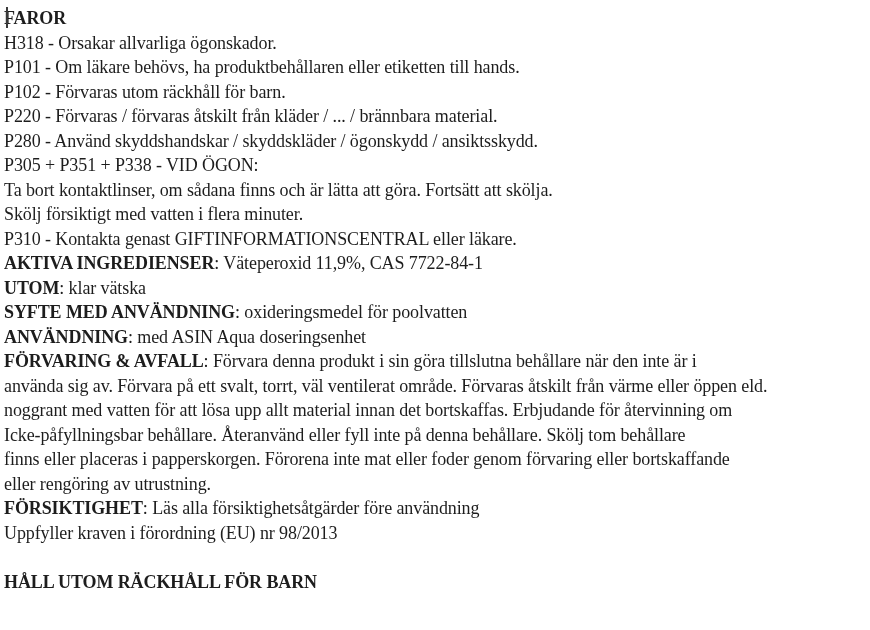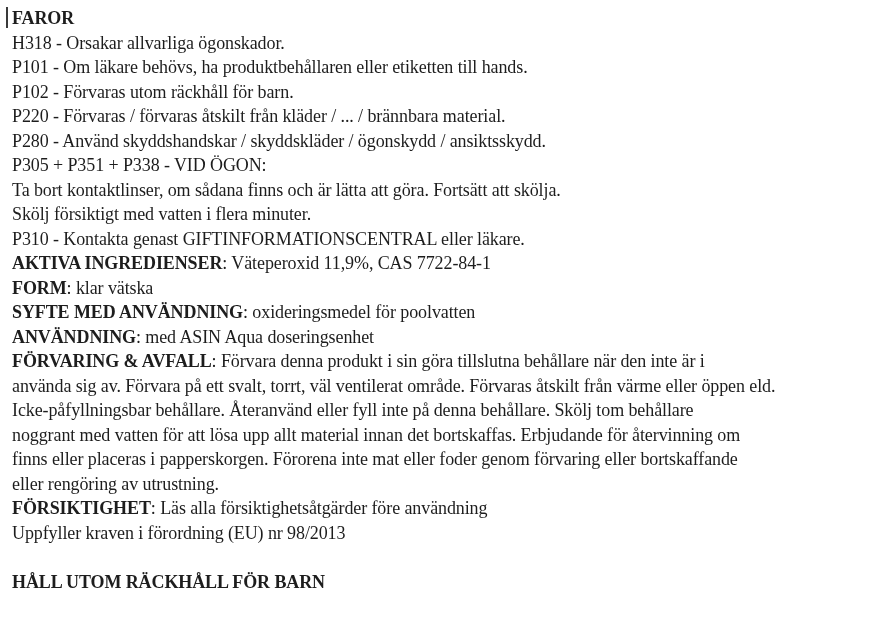--- a/index.html
+++ b/index.html
@@ -10,21 +10,21 @@
   body {
     width: 870px;
     height: 630px;
     overflow: hidden;
   }
   .page {
     position: relative;
     width: 870px;
     height: 630px;
     box-sizing: border-box;
-    padding: 6px 2px 0 12px;
+    padding: 6px 2px 0 4px;
     background: #ffffff;
     font-family: "Liberation Serif", serif;
     font-size: 18px;
     line-height: 24.5px;
     color: #1d1d1d;
   }
   .line {
     height: 24.5px;
     white-space: pre;
     letter-spacing: -0.1px;
@@ -51,27 +51,27 @@
       <div class="line"><span>H318 - Orsakar allvarliga ögonskador.</span></div>
       <div class="line"><span>P101 - Om läkare behövs, ha produktbehållaren eller etiketten till hands.</span></div>
       <div class="line"><span>P102 - Förvaras utom räckhåll för barn.</span></div>
       <div class="line"><span>P220 - Förvaras / förvaras åtskilt från kläder / ... / brännbara material.</span></div>
       <div class="line"><span>P280 - Använd skyddshandskar / skyddskläder / ögonskydd / ansiktsskydd.</span></div>
       <div class="line"><span>P305 + P351 + P338 - VID ÖGON:</span></div>
       <div class="line"><span>Ta bort kontaktlinser, om sådana finns och är lätta att göra. Fortsätt att skölja.</span></div>
       <div class="line"><span>Skölj försiktigt med vatten i flera minuter.</span></div>
       <div class="line"><span>P310 - Kontakta genast GIFTINFORMATIONSCENTRAL eller läkare.</span></div>
       <div class="line"><span class="b">AKTIVA INGREDIENSER</span><span>: Väteperoxid 11,9%, CAS 7722-84-1</span></div>
-      <div class="line"><span class="b">FORM</span><span>: klar vätska</span></div>
+      <div class="line"><span class="b">UTOM</span><span>: klar vätska</span></div>
       <div class="line"><span class="b">SYFTE MED ANVÄNDNING</span><span>: oxideringsmedel för poolvatten</span></div>
       <div class="line"><span class="b">ANVÄNDNING</span><span>: med ASIN Aqua doseringsenhet</span></div>
       <div class="line"><span class="b">FÖRVARING &amp; AVFALL</span><span>: Förvara denna produkt i sin göra tillslutna behållare när den inte är i</span></div>
       <div class="line"><span>använda sig av. Förvara på ett svalt, torrt, väl ventilerat område. Förvaras åtskilt från värme eller öppen eld.</span></div>
+      <div class="line"><span>noggrant med vatten för att lösa upp allt material innan det bortskaffas. Erbjudande för återvinning om</span></div>
       <div class="line"><span>Icke-påfyllningsbar behållare. Återanvänd eller fyll inte på denna behållare. Skölj tom behållare</span></div>
-      <div class="line"><span>noggrant med vatten för att lösa upp allt material innan det bortskaffas. Erbjudande för återvinning om</span></div>
       <div class="line"><span>finns eller placeras i papperskorgen. Förorena inte mat eller foder genom förvaring eller bortskaffande</span></div>
       <div class="line"><span>eller rengöring av utrustning.</span></div>
       <div class="line"><span class="b">FÖRSIKTIGHET</span><span>: Läs alla försiktighetsåtgärder före användning</span></div>
       <div class="line"><span>Uppfyller kraven i förordning (EU) nr 98/2013</span></div>
       <div class="line">&nbsp;</div>
       <div class="line"><span class="b">HÅLL UTOM RÄCKHÅLL FÖR BARN</span></div>
     </div>
 </div>
 
 </body></html>

